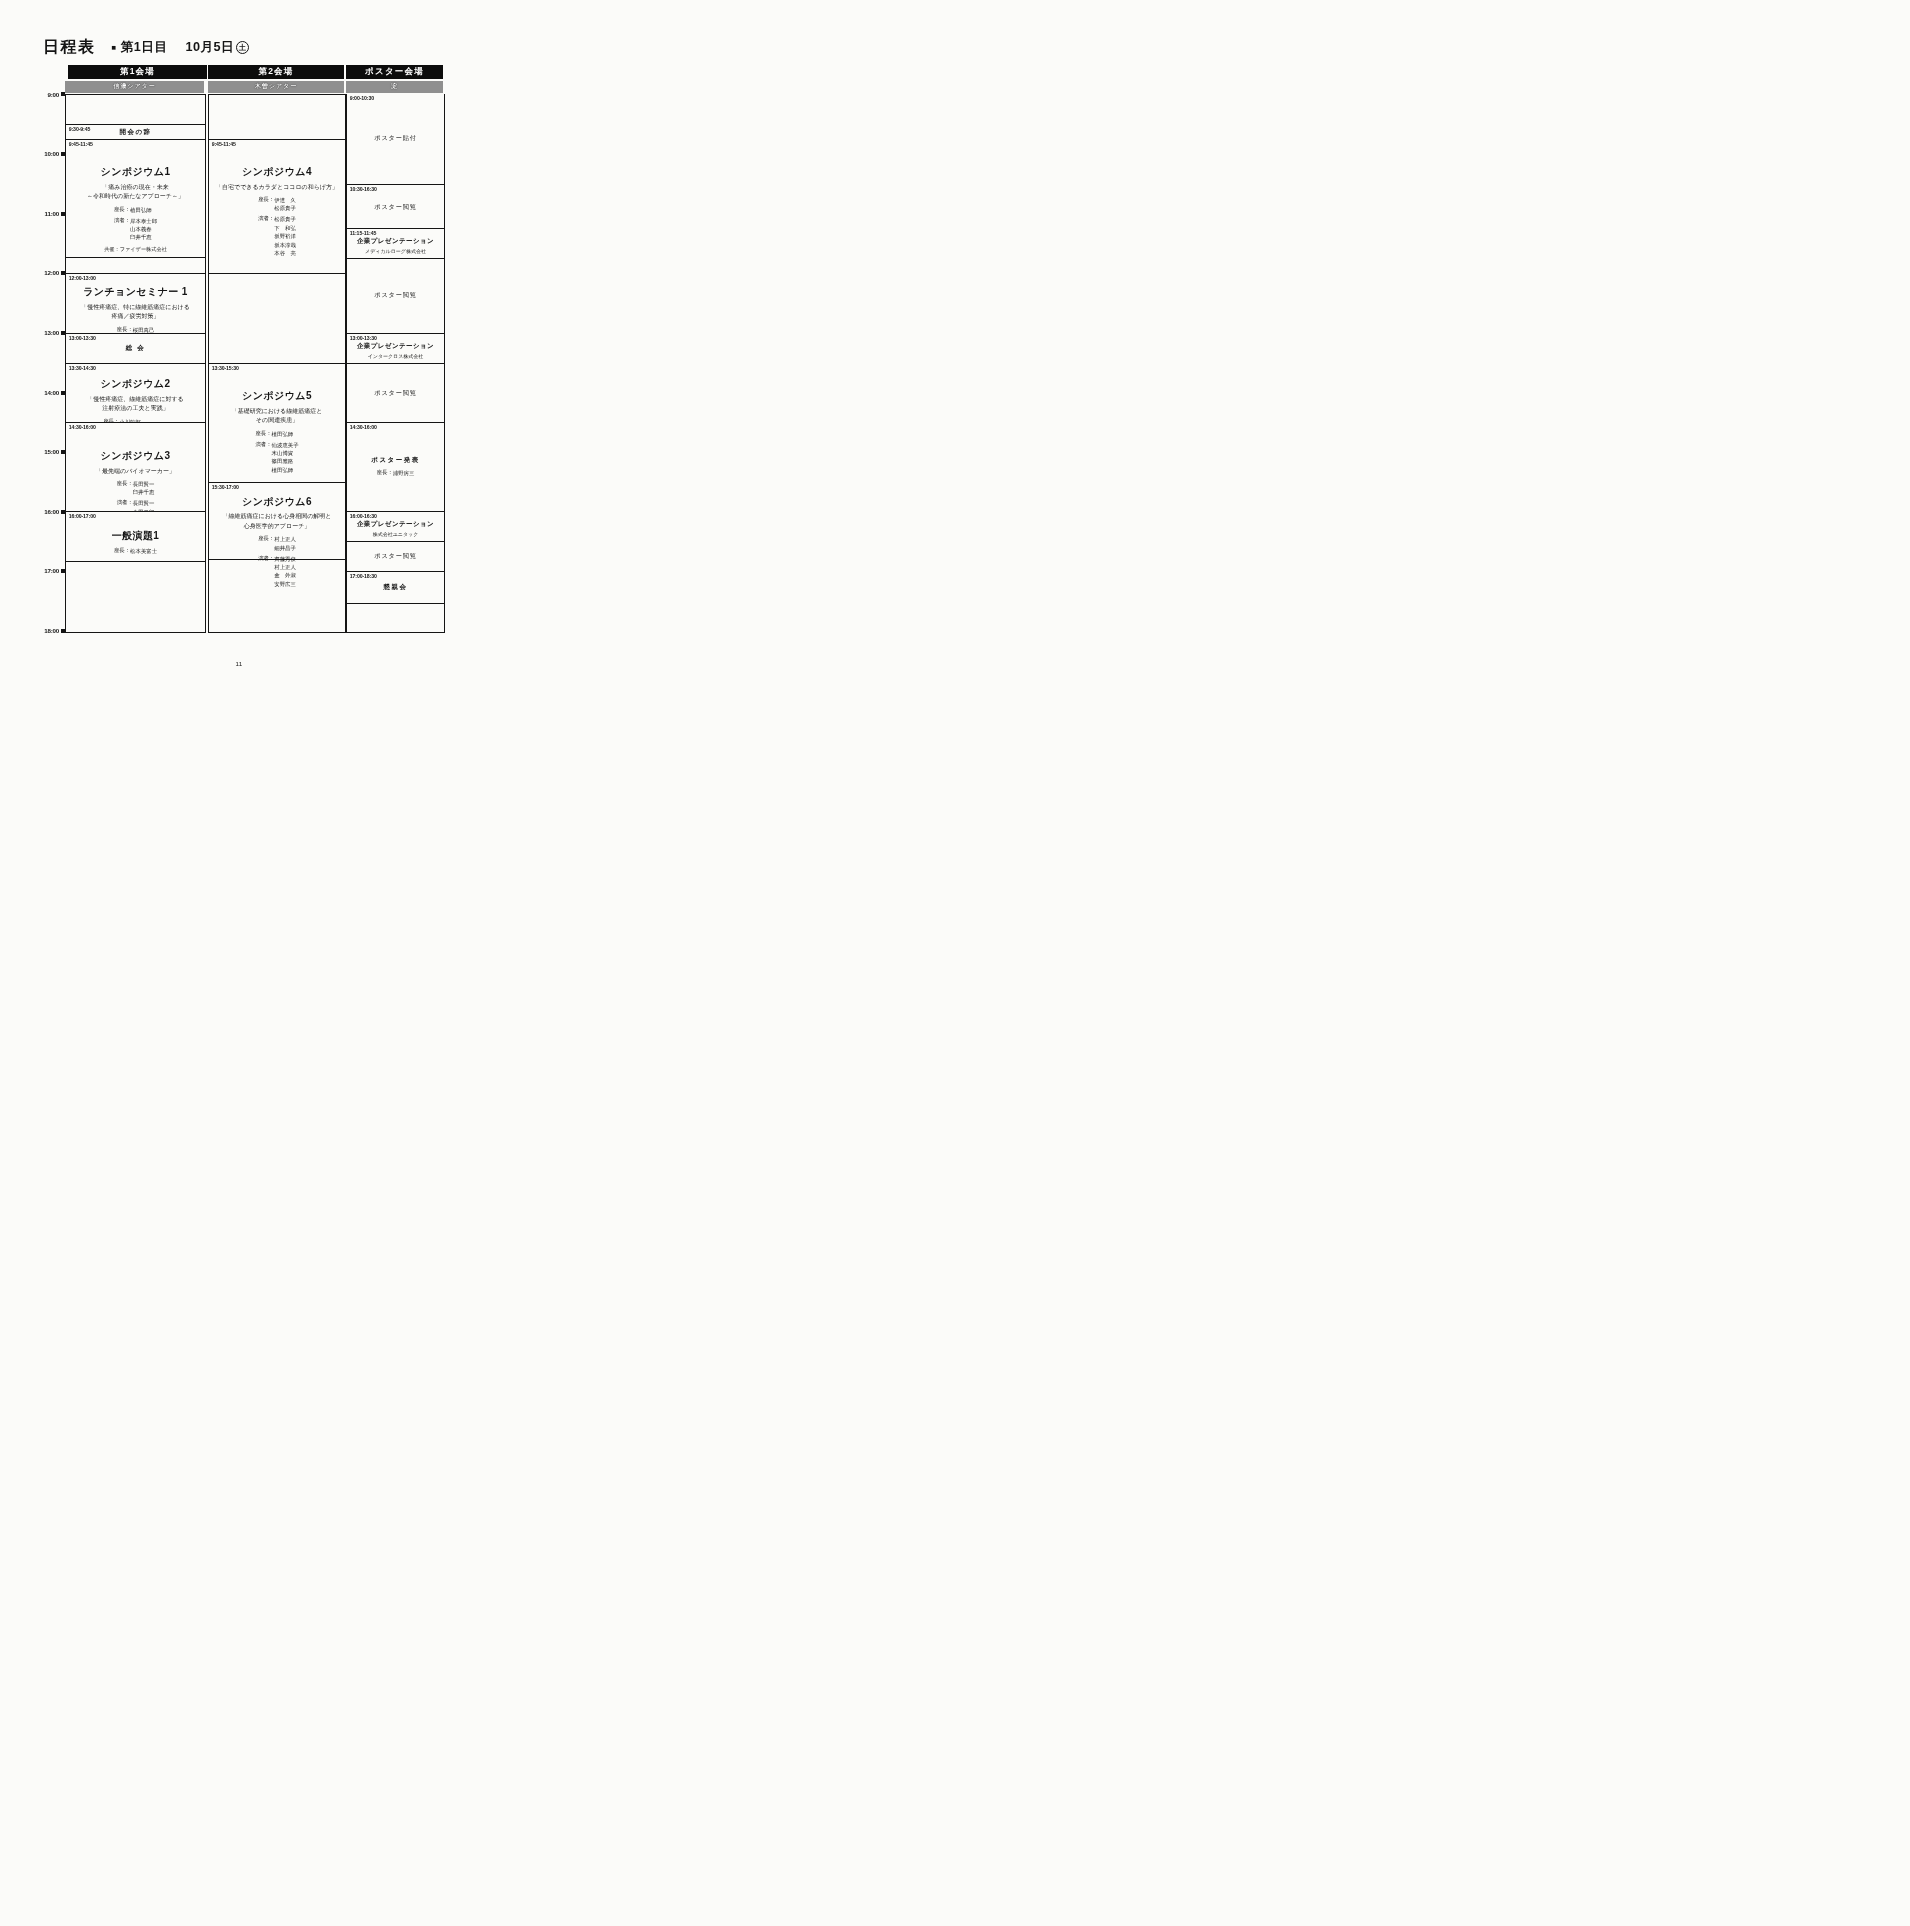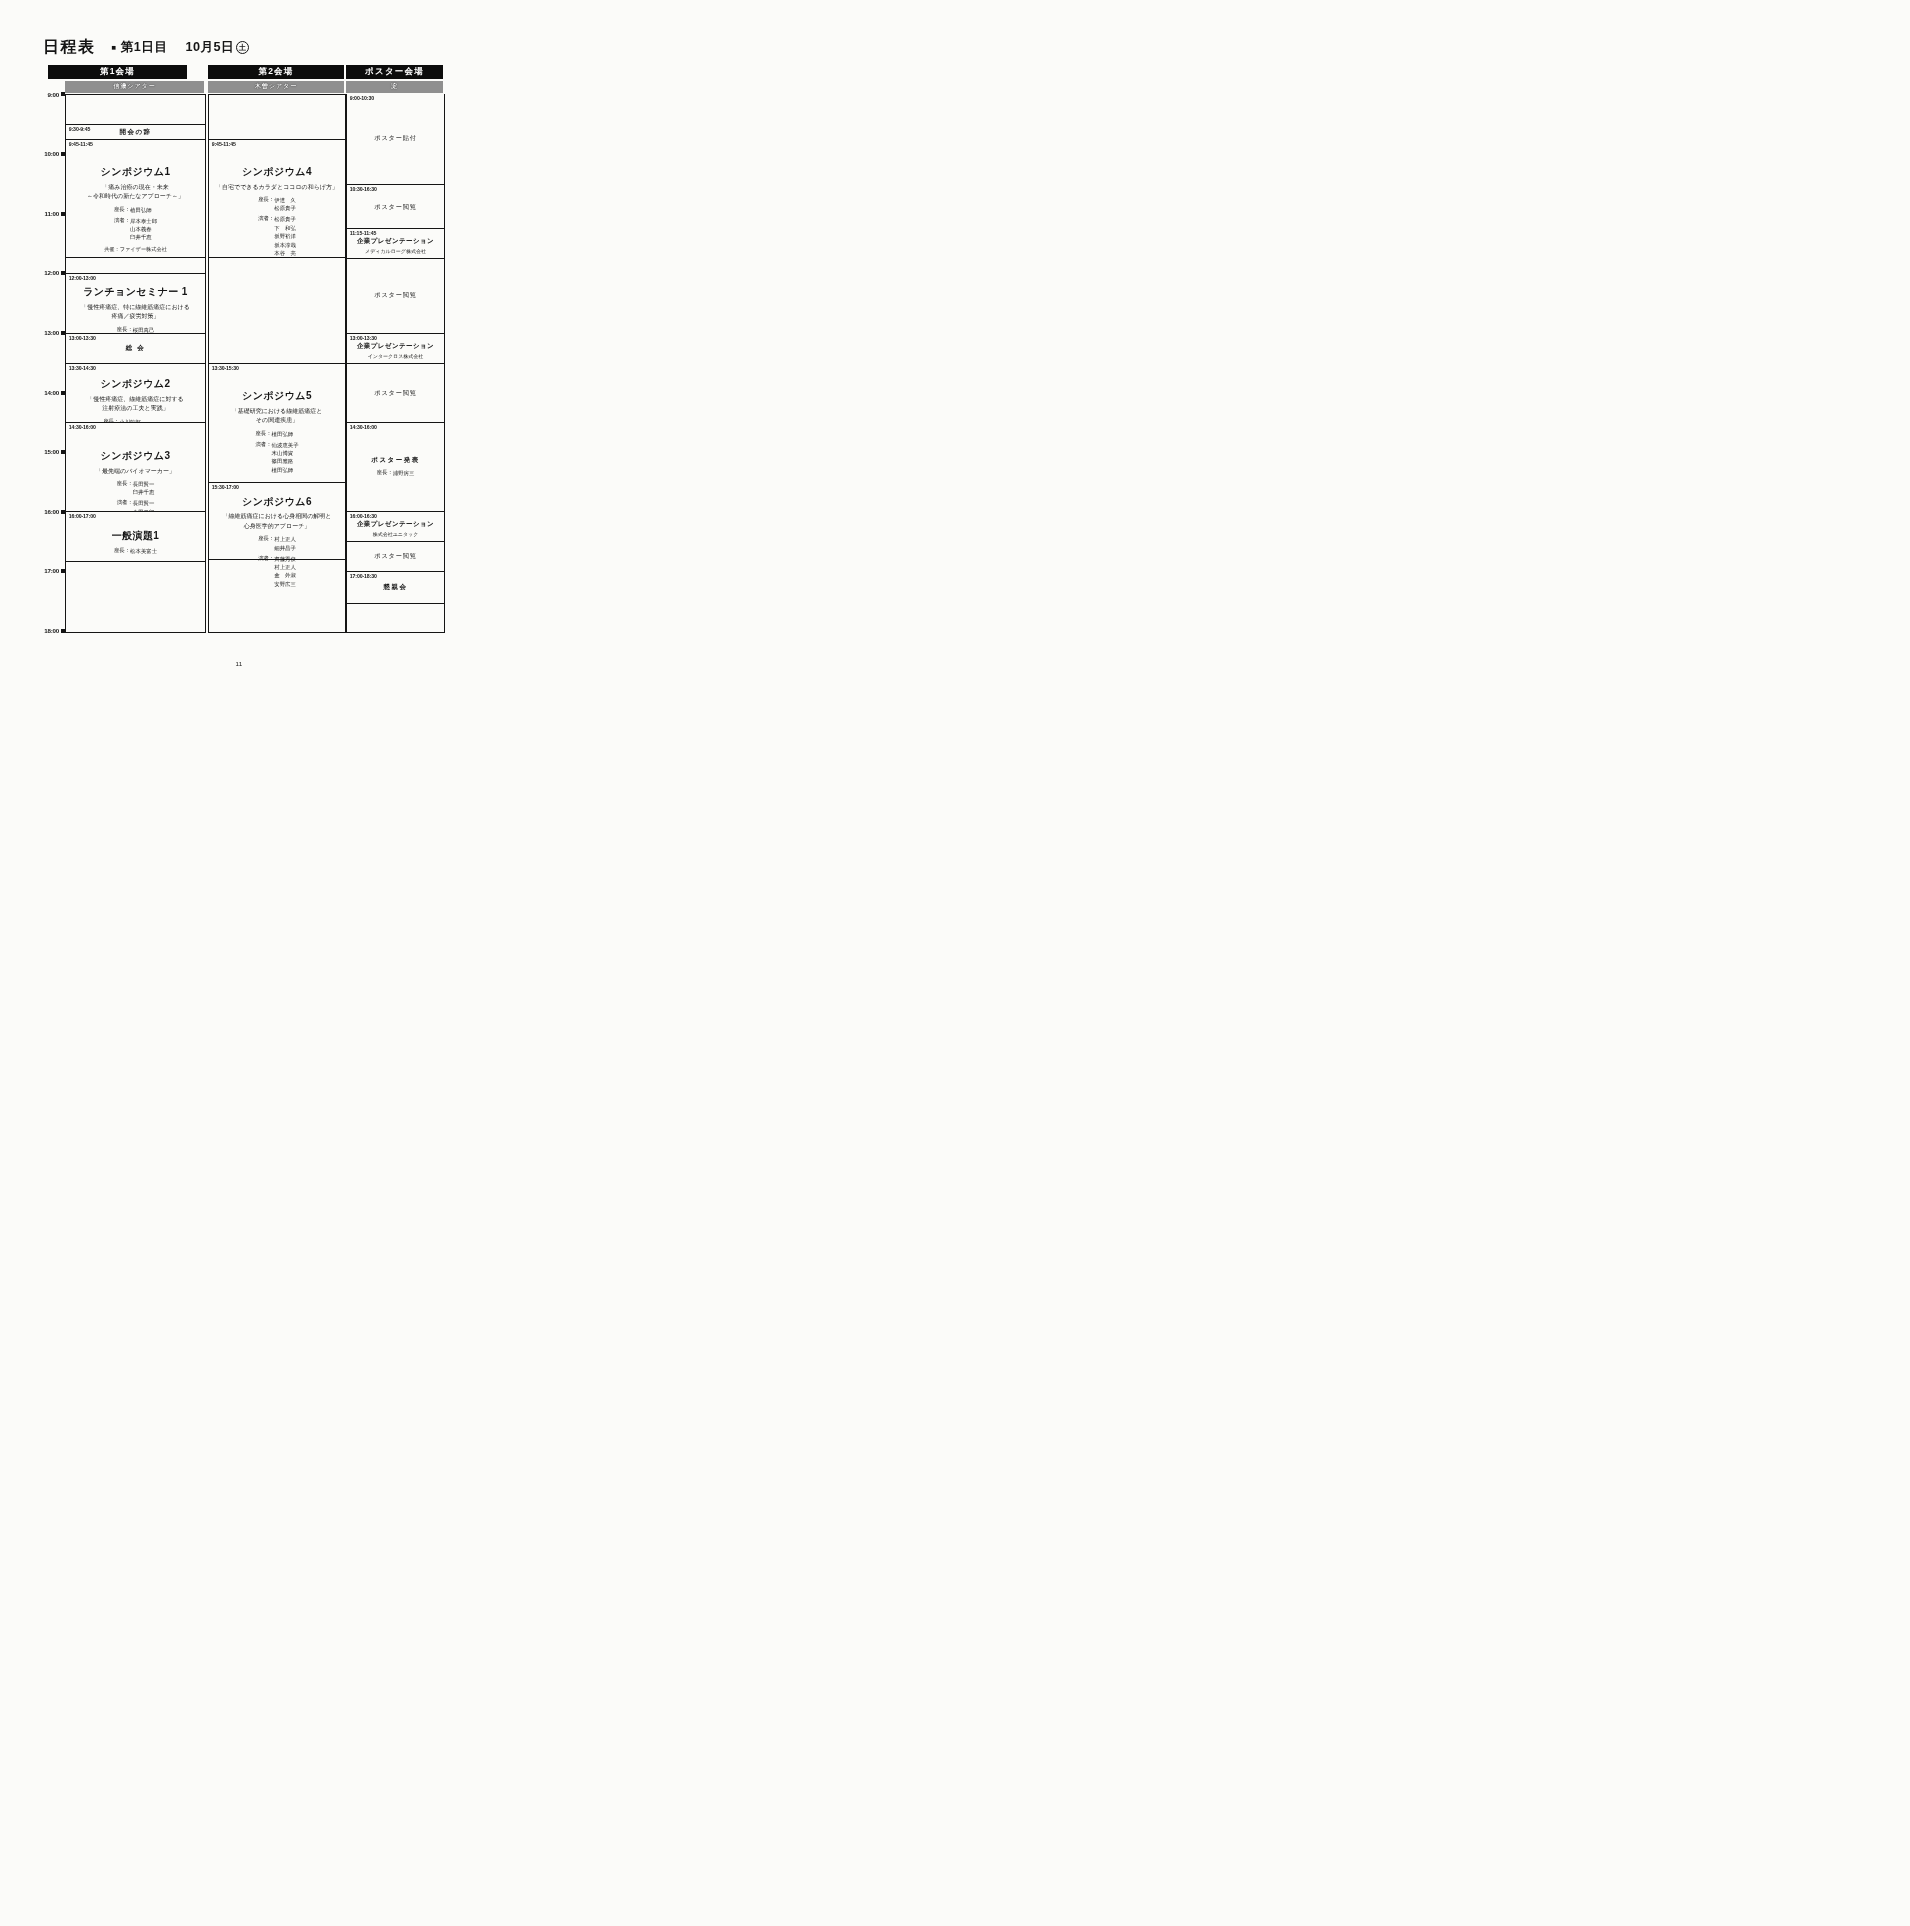--- a/index.html
+++ b/index.html
@@ -17,21 +17,21 @@
   .sub-date{font-size:12.7px;font-weight:800;margin-left:18px;letter-spacing:0.4px;}
   .day-circle{
     display:inline-flex;align-items:center;justify-content:center;
     width:11.6px;height:11.6px;border:1px solid #151515;border-radius:50%;
     font-size:7.3px;font-weight:800;margin-left:1.5px;vertical-align:0.8px;
   }
   
   .hbar{position:absolute;height:13.5px;background:#0c0c0c;color:#fff;
     display:flex;align-items:center;justify-content:center;
     font-size:8.5px;font-weight:800;letter-spacing:1.2px;}
-  .hbar.c1{left:48px;width:139px;top:65px;}
+  .hbar.c1{left:68px;width:139px;top:65px;}
   .hbar.c2{left:208px;width:136px;top:65px;}
   .hbar.c3{left:346px;width:97px;top:65px;}
   .tbar{position:absolute;height:11.6px;top:81px;
     background-color:#8f8f8f;
     background-image:radial-gradient(circle,#2d2d2d 26%,transparent 30%),
                      radial-gradient(circle,#2d2d2d 26%,transparent 30%);
     background-size:1.9px 1.9px;background-position:0 0,1px 1px;
     color:#fff;display:flex;align-items:center;justify-content:center;
     font-size:6.2px;font-weight:700;letter-spacing:0.8px;
     text-shadow:0 0 1.2px rgba(0,0,0,.95),0 0 0.4px #000;}
@@ -198,21 +198,21 @@
         <div class="pgroup">
           <span class="plabel">座長：</span>
           <div class="pnames">
             <div>松本美富士</div>
           </div>
         </div>
       </div>
     </div>
   </div>
 <div class="col c2" id="col-venue2">
-    <div class="cell bt bb" style="top: 44px; height: 119px;">
+    <div class="cell bt bb" style="top: 44px; height: 135px;">
       <span class="cell-time">9:45-11:45</span>
       <div class="sym-title" style="margin-top: 25px;">シンポジウム4</div>
       <div class="quote">「自宅でできるカラダとココロの和らげ方」</div>
       <div class="people">
         <div class="pgroup">
           <span class="plabel">座長：</span>
           <div class="pnames">
             <div>伊達　久</div>
             <div>松原貴子</div>
           </div>

